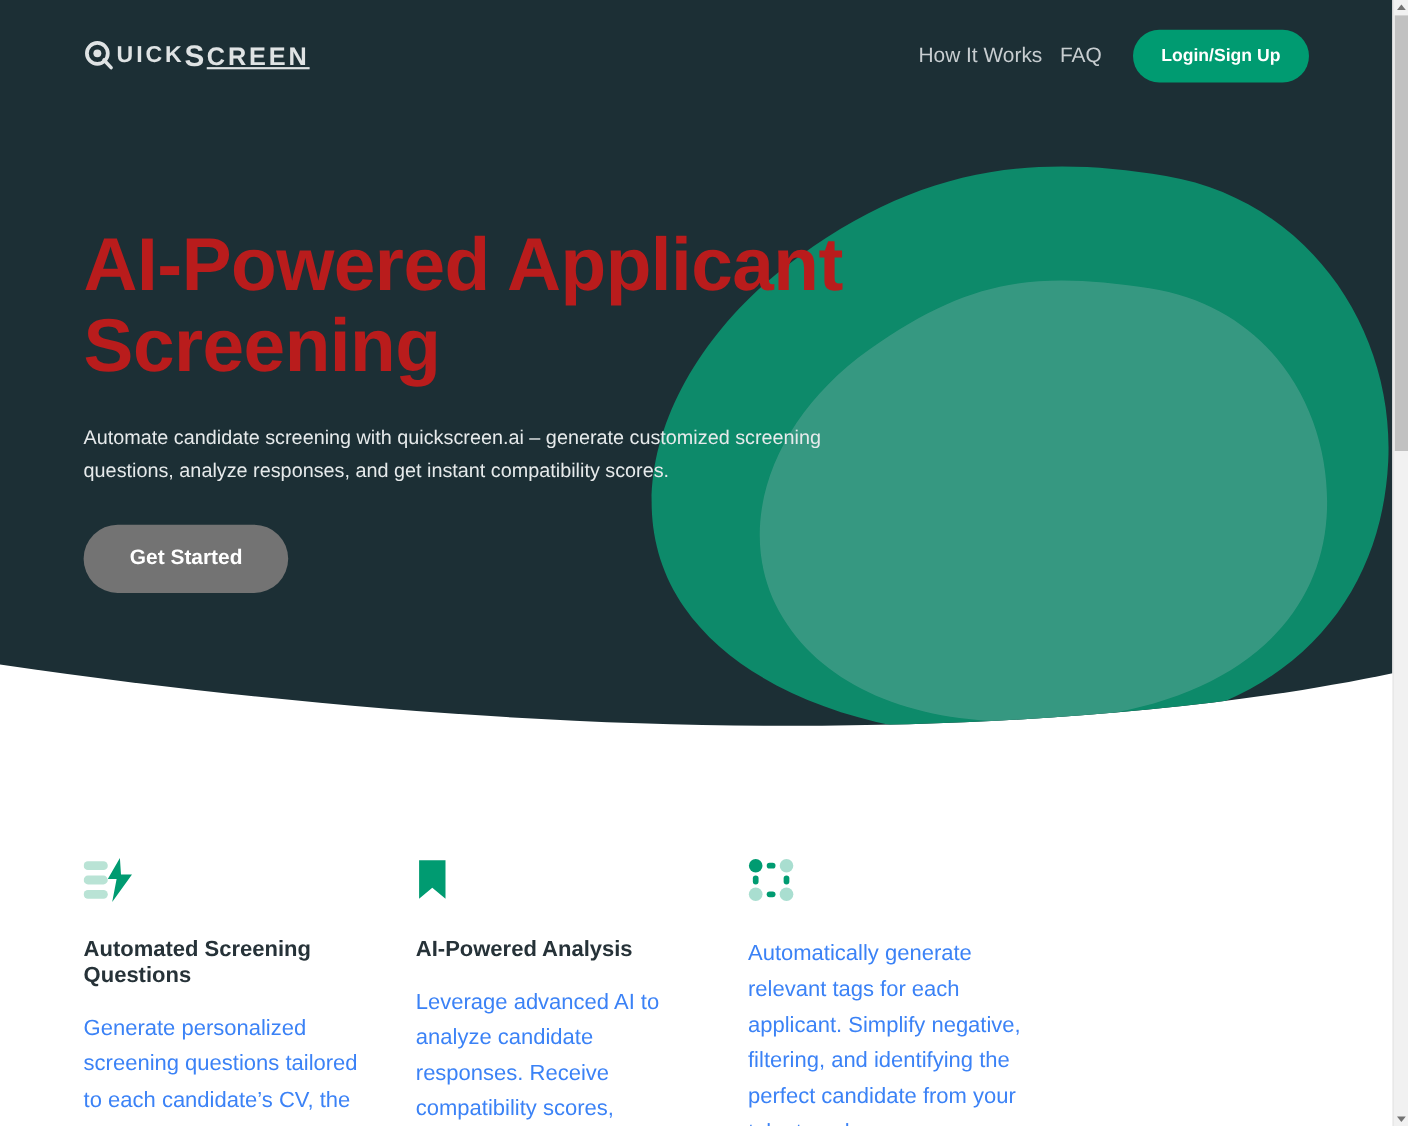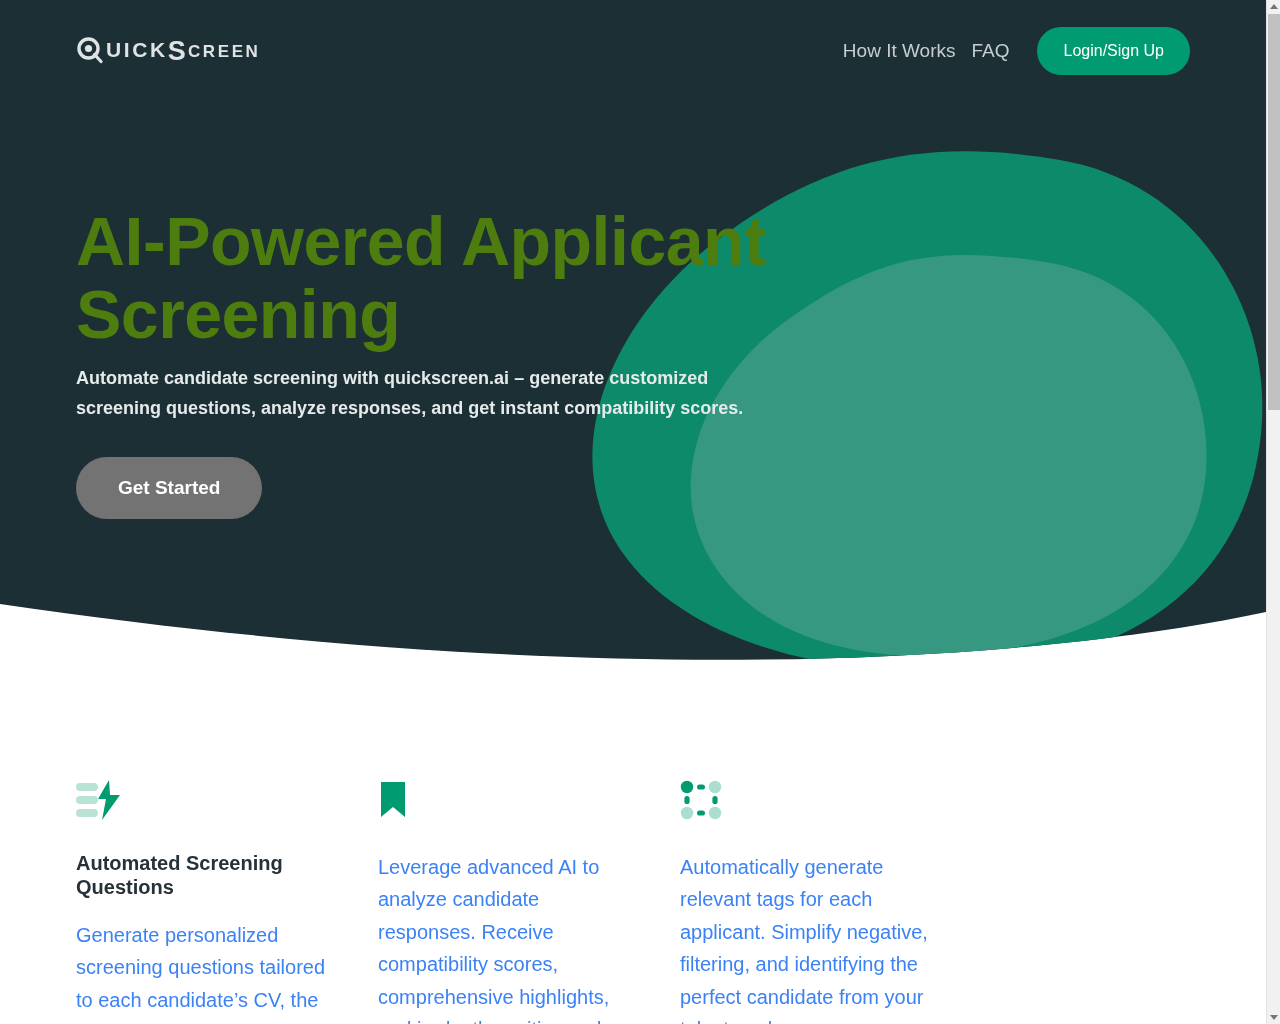--- a/index.html
+++ b/index.html
@@ -62,71 +62,71 @@
   .logo-mark { display:block; }
   .logo-text {
     color: #dfe3e4;
     font-size: 25px;
     font-weight: 700;
     letter-spacing: 2.2px;
     line-height: 1;
   }
   .logo-text-1 { margin-left: 2px; font-size: 21px; letter-spacing: 2.6px; }
   .logo-cap { font-size: 27px; letter-spacing: 2.2px; }
-  .logo-small { font-size: 17px; letter-spacing: 2.6px; }
+  .logo-small { font-size: 23px; letter-spacing: 2.6px; text-decoration: underline; }
 
   .nav {
     margin-left: auto;
     display: flex;
     align-items: center;
     gap: 16px;
   }
   .nav-link {
     color: #c7cdd0;
     font-size: 19px;
     font-weight: 400;
     text-decoration: none;
     white-space: nowrap;
     cursor: pointer;
   }
   .nav-cta {
     margin-left: 12px;
     background: #009b71;
     color: #ffffff;
     font-size: 16px;
-    font-weight: 400;
+    font-weight: 700;
     border: none;
     border-radius: 40px;
     padding: 15px 26px;
     cursor: pointer;
     white-space: nowrap;
     font-family: "Liberation Sans", sans-serif;
   }
 
   
   .hero-content {
     position: absolute;
     top: 205px;
     left: 76px;
     width: 760px;
     z-index: 4;
   }
   .hero-title {
-    color: #4d7c0f;
+    color: #b91c1c;
     font-size: 68px;
     font-weight: 700;
     line-height: 1.07;
     letter-spacing: -0.5px;
-    margin-bottom: 12px;
+    margin-bottom: 32px;
     white-space: pre-line;
   }
   .hero-sub {
     color: #e6eaeb;
     font-size: 18px;
-    font-weight: 700;
+    font-weight: 400;
     line-height: 1.68;
     max-width: 706px;
     margin-bottom: 34px;
   }
   .hero-btn {
     background: #737373;
     color: #ffffff;
     font-size: 19px;
     font-weight: 700;
     border: none;
@@ -290,20 +290,21 @@
       <h3 class="feature-title">Automated Screening Questions</h3>
       <p class="feature-desc">Generate personalized screening questions tailored to each candidate’s CV, the job description, and your specific requirements. Say goodbye to generic questionnaires and hello to meaningful insights.</p>
     </div>
 
     <div class="feature">
       <div class="feature-icon">
         <svg width="30" height="40" viewBox="0 0 30 40">
           <path d="M3 2 H27 A0 0 0 0 1 27 2 V37 L15 27 L3 37 Z" fill="#009b71"></path>
         </svg>
       </div>
+      <h3 class="feature-title">AI-Powered Analysis</h3>
       <p class="feature-desc">Leverage advanced AI to analyze candidate responses. Receive compatibility scores, comprehensive highlights, and in-depth positive and negative reviews to make informed hiring decisions.</p>
     </div>
 
     <div class="feature">
       <div class="feature-icon">
         <svg width="42" height="40" viewBox="0 0 42 40">
           <circle cx="7" cy="7" r="6.2" fill="#009b71"></circle>
           <circle cx="35" cy="7" r="6.2" fill="#a9ded0"></circle>
           <circle cx="7" cy="33" r="6.2" fill="#a9ded0"></circle>
           <circle cx="35" cy="33" r="6.2" fill="#a9ded0"></circle>

